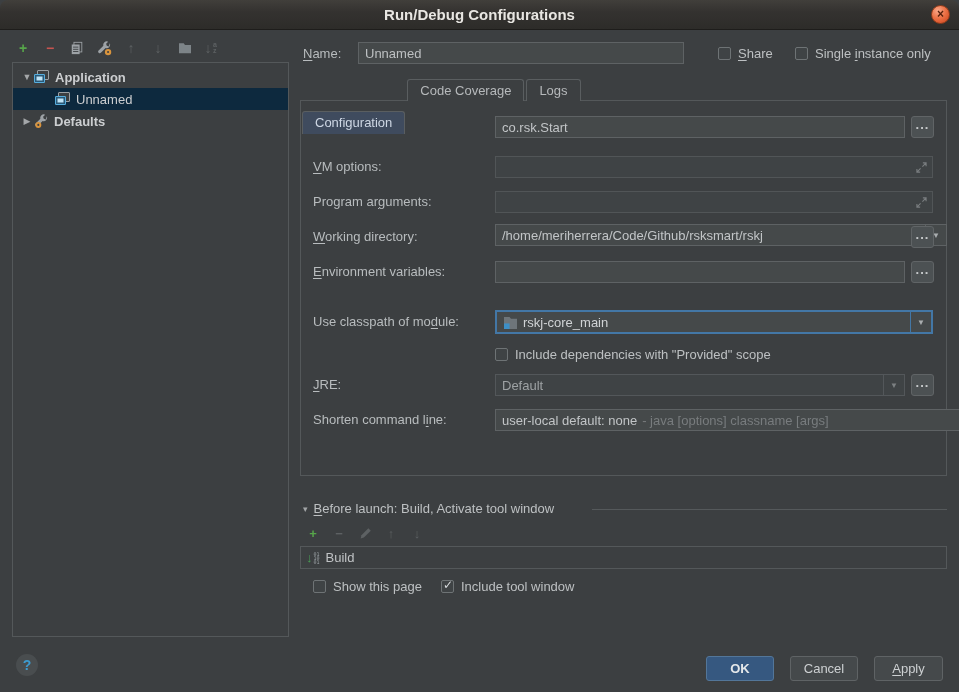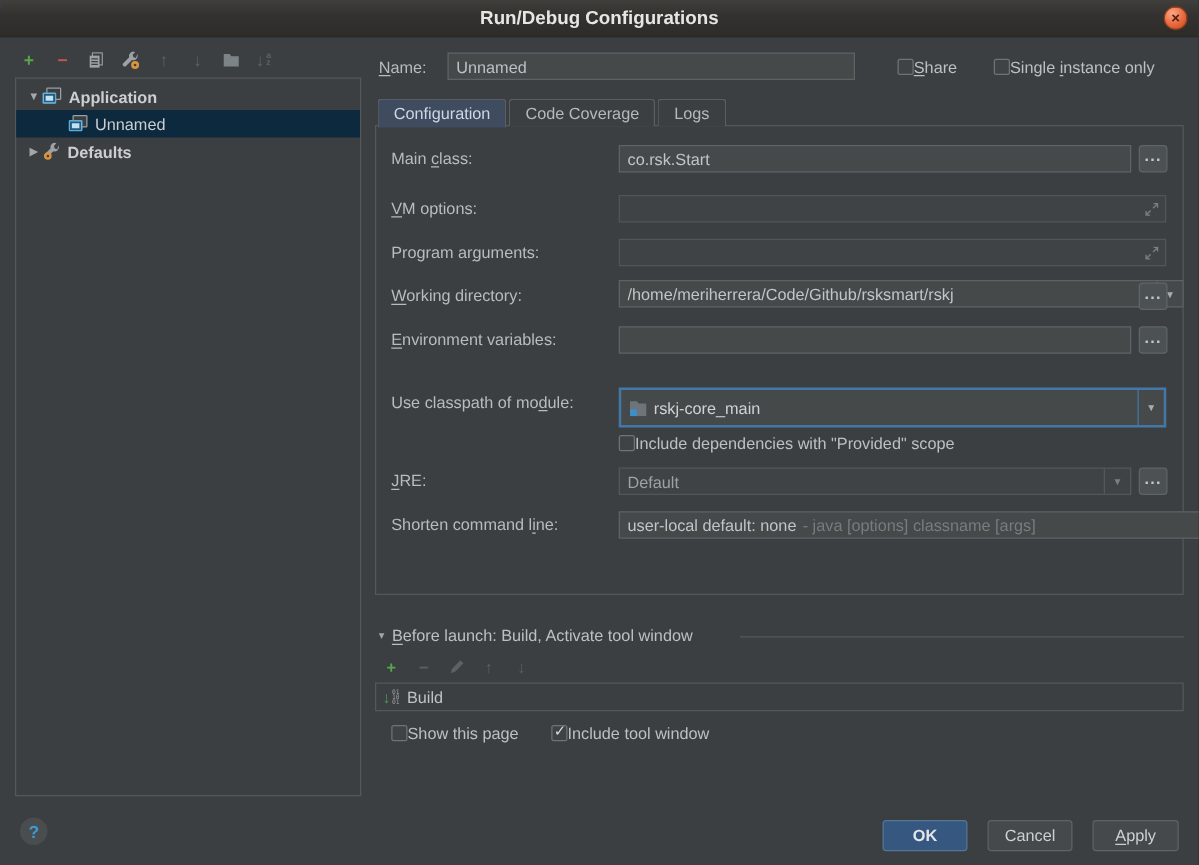--- a/index.html
+++ b/index.html
@@ -44,45 +44,45 @@
     border:1px solid #56aede; background:#bfe3f5; border-radius:1px; box-shadow:inset 0 0 0 1.5px #2a5876; }
 
   
   .name-label { position:absolute; left:303px; top:46px; }
   .name-field { position:absolute; left:358px; top:42px; width:326px; height:22px;
     background:#45494a; border:1px solid #5e6264; color:#bdc0c2; font-size:13px; padding:0 6px;
     font-family:"Liberation Sans","DejaVu Sans",sans-serif; }
   .cb { width:13px; height:13px; border:1px solid #6e7375; border-radius:2px; background:#3f4345;
     display:inline-block; flex:none; position:relative; }
   .cb .mark { position:absolute; left:1px; top:-3px; font-size:12px; color:#d9dcde; }
-  .cbrow { position:absolute; display:flex; align-items:center; height:16px; }
+  .cbrow { position:absolute; display:flex; align-items:center; gap:7px; height:16px; }
 
   
   .tabs { position:absolute; left:302px; top:79px; display:flex; height:22px; z-index:3; }
   .tab { padding:0 12px; line-height:21px; border:1px solid #5a5e60; border-bottom:none;
     border-radius:3px 3px 0 0; margin-right:2px; color:#b6b9bb; background:#3c3f41; }
-  .tab.active { background:#3f4b5e; color:#ced7e4; height:23px; }
+  .tab.active { background:#3f4b5e; color:#ced7e4; height:23px;margin-top:32px; }
 
   
   .panel { position:absolute; left:300px; top:100px; width:647px; height:376px;
     border:1px solid #54585a; }
 
   .flabel { position:absolute; color:#b8bcbe; }
   .field { position:absolute; height:22px; background:#45494a; border:1px solid #5e6264;
     color:#c2c5c7; font-size:13px; padding:0 6px;
     font-family:"Liberation Sans","DejaVu Sans",sans-serif; }
   .field.dis { background:#3f4345; border-color:#515557; }
   .exp-ic { position:absolute; right:5px; top:5px; }
   .dots-btn { position:absolute; width:23px; height:22px; background:#4c5153; border:1px solid #606466;
     border-radius:3px; color:#c6c9cb; text-align:center; line-height:16px; font-weight:bold; letter-spacing:1px; }
   .combo { position:absolute; height:22px; background:#45494a; border:1px solid #5e6264;
     display:flex; align-items:center; padding-left:6px; color:#c2c5c7; }
   .combo .arrow { position:absolute; right:0; top:0; bottom:0; width:21px; border-left:1px solid #5e6264;
     display:flex; align-items:center; justify-content:center; font-size:8px; color:#a9adaf; }
-  .combo.focused { border:2px solid #4377a6; height:32px; color:#d0d3d5; }
+  .combo.focused { border:2px solid #4377a6; height:24px; color:#d0d3d5; }
   .combo.focused .arrow { border-left-color:#4377a6; }
   .combo.dis { background:#3f4345; border-color:#53575a; }
   .combo.dis .arrow { border-left-color:#53575a; color:#7c8082; }
   .hint { color:#787c7e; margin-left:5px; }
   .combo.dis .main { color:#9ea2a4; }
   .combo.dis .hint { color:#6c7073; }
   .mod-icon { margin-right:5px; flex:none; display:inline-flex; }
 
   
   .bl-header { position:absolute; left:303px; top:501px; display:flex; align-items:center; }

